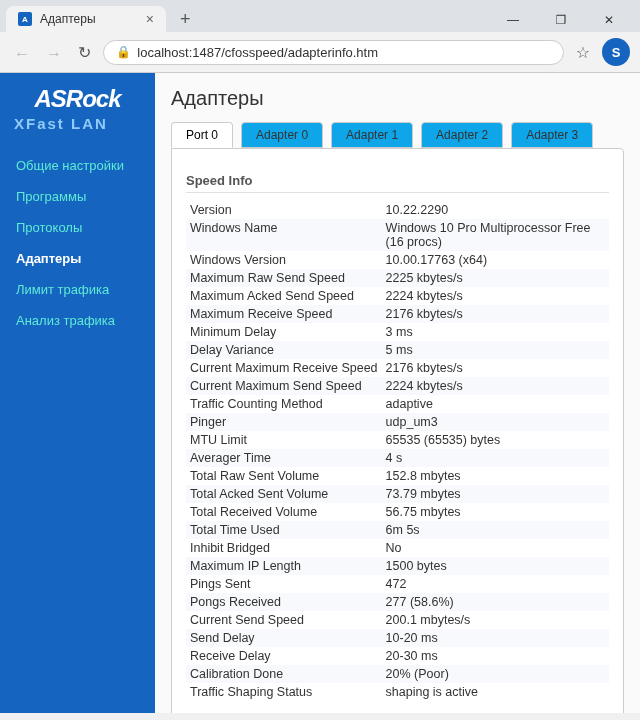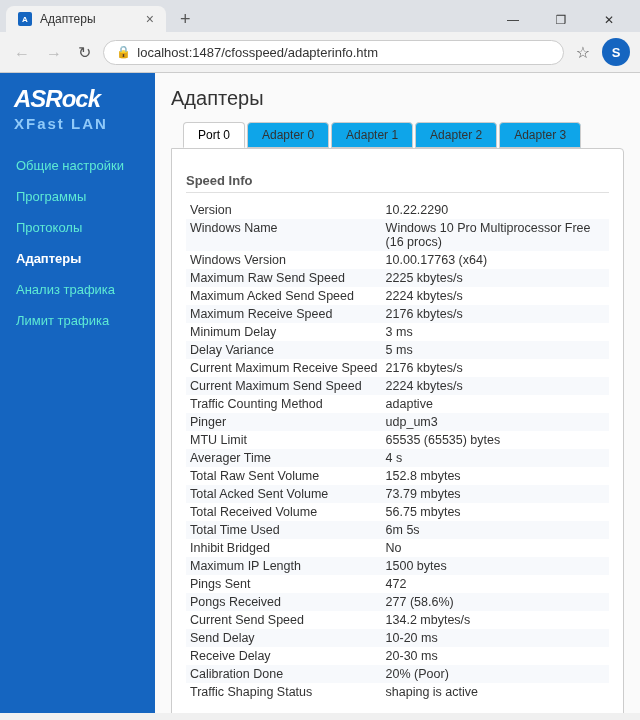--- a/index.html
+++ b/index.html
@@ -35,21 +35,21 @@
     .sidebar-logo .xfast { font-size: 16px; color: #90caf9; font-weight: bold; letter-spacing: 1px; margin-top: -2px; }
     .sidebar-nav { padding: 8px 0; }
     .sidebar-item { padding: 8px 16px; font-size: 13px; color: #5eead4; cursor: pointer; }
     .sidebar-item.active { color: white; font-weight: bold; }
 
     
     .main-content { flex: 1; background: #fafafa; padding: 14px 16px; overflow-y: auto; }
     .page-title { font-size: 20px; color: #333; margin-bottom: 12px; font-weight: normal; }
 
     
-    .tabs-row { display: flex; gap: 2px; margin-bottom: 0; margin-left: 12px; }
+    .tabs-row { display: flex; gap: 8px; margin-bottom: 0; }
     .tab-btn { padding: 5px 14px; font-size: 12px; cursor: pointer; border: 1px solid #ccc; background: #0ea5e9; color: #333; border-radius: 4px 4px 0 0; }
     .tab-btn.active { background: white; border-bottom: 1px solid white; z-index: 1; color: #000; }
 
     
     .info-panel { border: 1px solid #ccc; background: white; padding: 24px 14px; border-radius: 0 4px 4px 4px; }
     .section-label { font-size: 13px; color: #555; font-weight: bold; margin-bottom: 8px; border-bottom: 1px solid #e0e0e0; padding-bottom: 4px; }
 
     .info-table { width: 100%; border-collapse: collapse; }
     .info-table tr td { padding: 2px 4px; font-size: 12.5px; vertical-align: top; }
     .info-table tr td:first-child { color: #333; width: 185px; white-space: nowrap; }
@@ -87,30 +87,30 @@
     </div>
     <button class="addr-icon-btn">☆</button>
     <div class="profile-btn">S</div>
   </div>
 </div>
 
 <div class="app-body">
 
   <div class="sidebar">
     <div class="sidebar-logo">
-      <div class="asrock" style="font-family: Arial Black, sans-serif; font-size: 24px; font-weight: 900; color: white; letter-spacing: -1px;">ASRock</div>
+      <div class="asrock" style="font-family: Arial Black, sans-serif; font-size: 24px; font-weight: 900; color: white; letter-spacing: -1px; text-align: center;">ASRock</div>
       <div class="xfast" style="font-size: 15px; color: #90caf9; font-weight: bold; letter-spacing: 2px; margin-top: 2px;">XFast LAN</div>
     </div>
     <div class="sidebar-nav">
       <div class="sidebar-item">Общие настройки</div>
       <div class="sidebar-item">Программы</div>
       <div class="sidebar-item">Протоколы</div>
       <div class="sidebar-item active">Адаптеры</div>
+      <div class="sidebar-item">Лимит трафика</div>
       <div class="sidebar-item">Анализ трафика</div>
-      <div class="sidebar-item">Лимит трафика</div>
     </div>
 
     <div class="sidebar-art">
       
     </div>
   </div>
 
   <div class="main-content">
     <div class="page-title">Адаптеры</div>
 
@@ -209,21 +209,21 @@
             <tr style="background: white;">
               <td>Pings Sent</td>
               <td>472</td>
             </tr>
             <tr style="background: rgb(247, 249, 252);">
               <td>Pongs Received</td>
               <td>277 (58.6%)</td>
             </tr>
             <tr style="background: white;">
               <td>Current Send Speed</td>
-              <td>134.2 mbytes/s</td>
+              <td>200.1 mbytes/s</td>
             </tr>
             <tr style="background: rgb(247, 249, 252);">
               <td>Send Delay</td>
               <td>10-20 ms</td>
             </tr>
             <tr style="background: white;">
               <td>Receive Delay</td>
               <td>20-30 ms</td>
             </tr>
             <tr style="background: rgb(247, 249, 252);">

